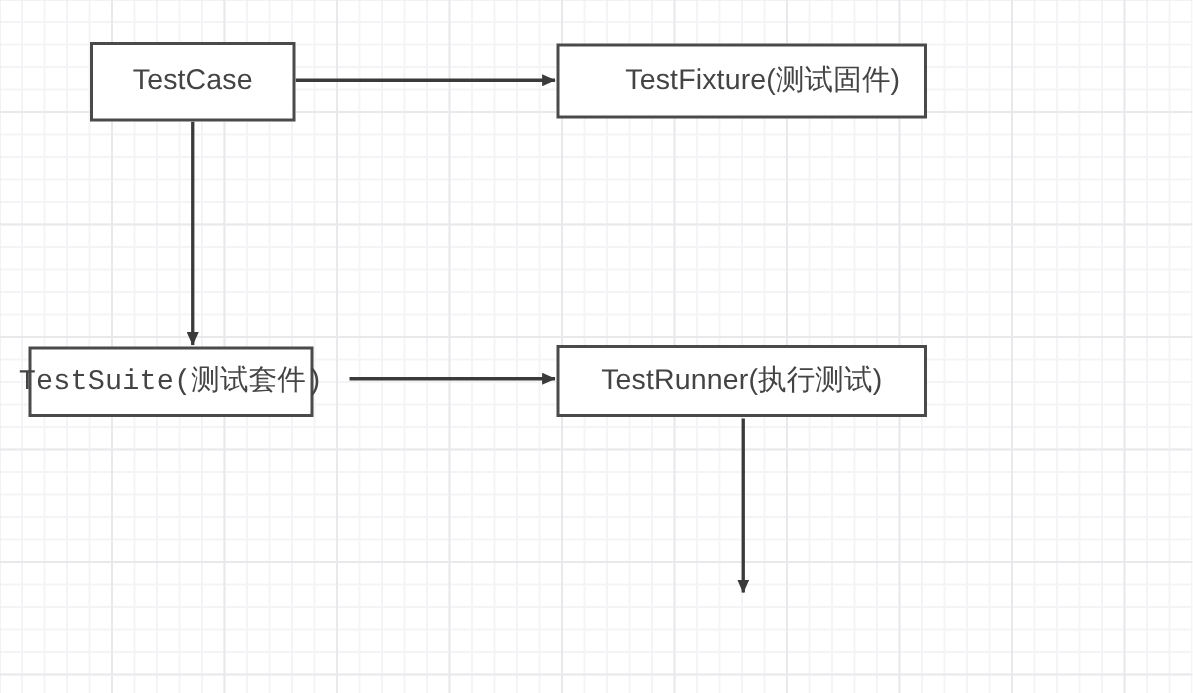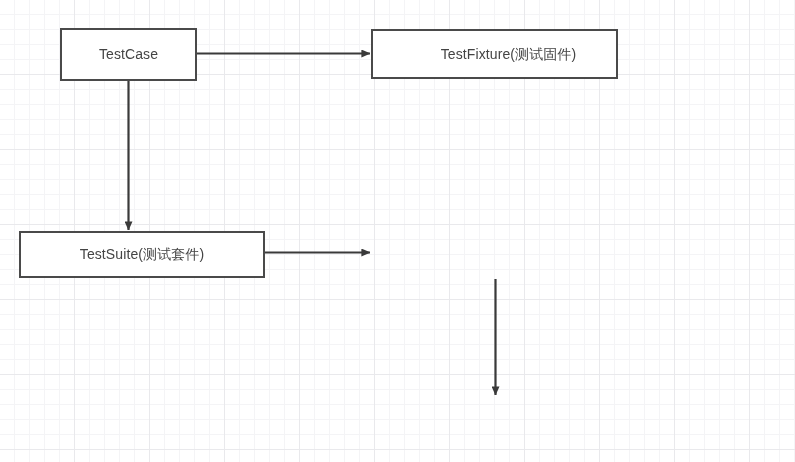--- a/index.html
+++ b/index.html
@@ -28,37 +28,37 @@
   }
   .node {
     position: absolute;
     box-sizing: border-box;
     background: #ffffff;
     border: 2px solid #4a4a4a;
     display: flex;
     align-items: center;
     justify-content: center;
     color: #444444;
-    font-size: 14px;
+    font-size: 19px;
     line-height: 1.2;
     white-space: nowrap;
     letter-spacing: 0.1px;
   }
   .edge-layer {
     position: absolute;
     left: 0;
     top: 0;
     width: 795px;
     height: 462px;
     pointer-events: none;
   }
   
   #node-testcase   { left: 60px;  top: 28px;  width: 137px; height: 53px; }
   #node-testfixture{ left: 371px; top: 29px;  width: 247px; height: 50px; padding-left: 28px; }
-  #node-testsuite  { left: 19px;  top: 231px; width: 246px; height: 47px; }
+  #node-testsuite  { left: 19px;  top: 231px; width: 190px; height: 47px; font-family: Liberation Mono, monospace; }
   #node-testrunner { left: 371px; top: 230px; width: 247px; height: 48px; }
   #node-testreport { left: 378px; top: 396px; width: 359px; height: 53px; }
 </style>
 </head>
 <body>
 
 <div id="canvas">
 
   <svg class="edge-layer" viewBox="0 0 795 462" width="795" height="462" xmlns="http://www.w3.org/2000/svg">
     <defs>
@@ -81,15 +81,18 @@
   </div>
 
   <div class="node" id="node-testfixture">
     <span>TestFixture(测试固件)</span>
   </div>
 
   <div class="node" id="node-testsuite">
     <span>TestSuite(测试套件)</span>
   </div>
 
+  <div class="node" id="node-testrunner">
+    <span>TestRunner(执行测试)</span>
+  </div>
 
 
 </div>
 
 </body></html>

